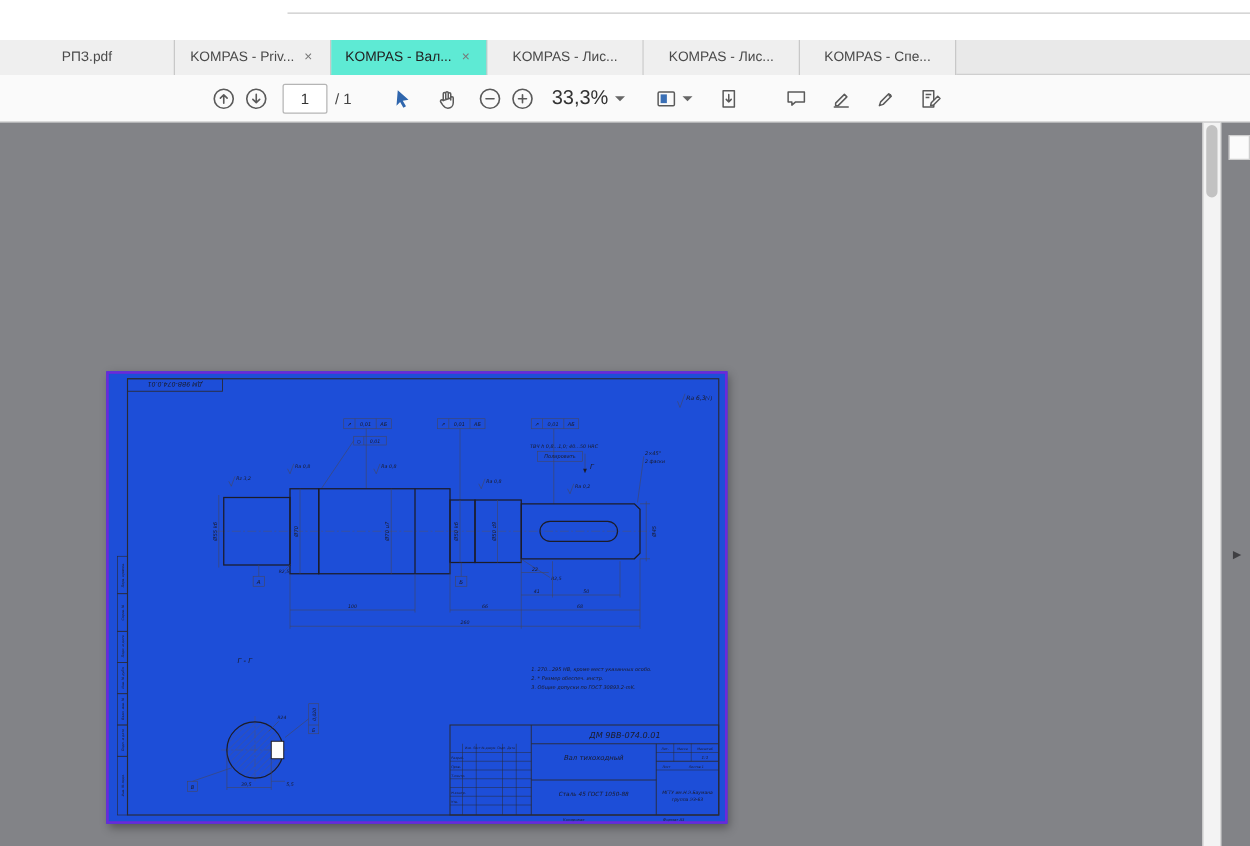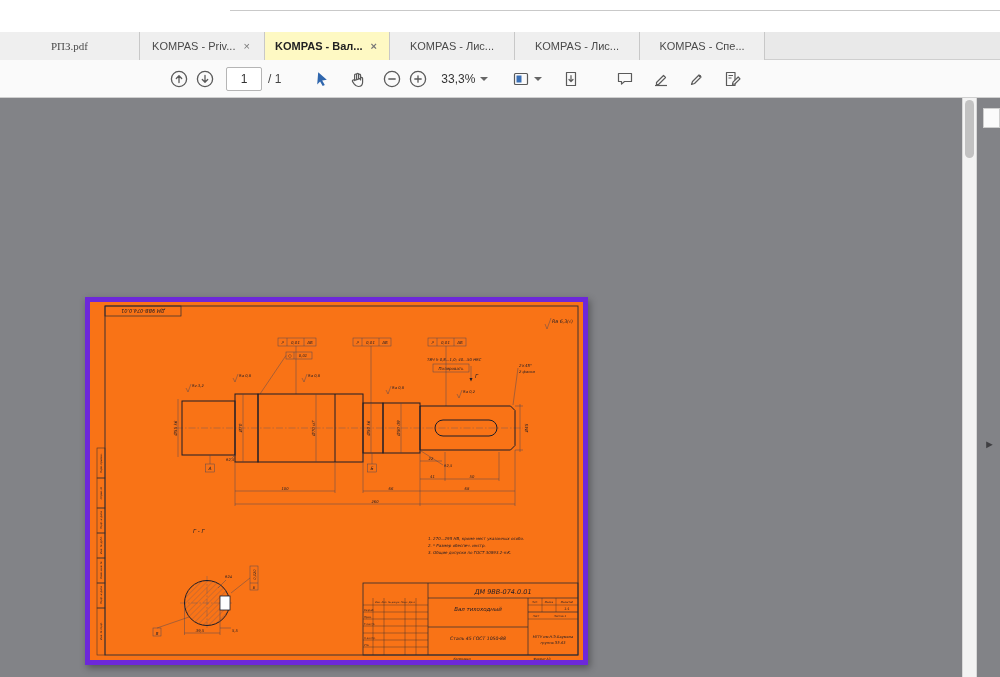--- a/index.html
+++ b/index.html
@@ -9,42 +9,42 @@
   
   .titlebar{position:absolute;top:0;left:0;width:1000px;height:32px;background:#fff;}
   .titlebar .hline{position:absolute;top:10px;left:230px;right:0;height:1px;background:#c9c9c9;}
 
   
   .tabbar{position:absolute;top:32px;left:0;width:1000px;height:28px;background:#e9e9e9;
           display:flex;border-bottom:1px solid #cfcfcf;box-sizing:border-box;}
   .tab{flex:0 0 auto;width:125px;height:28px;display:flex;align-items:center;justify-content:center;
        gap:6px;font-size:11px;color:#4a4a4a;background:#efefef;border-right:1px solid #c8c8c8;
        box-sizing:border-box;white-space:nowrap;overflow:hidden;cursor:default;}
-  .tab.first{width:140px;font-family:Liberation Serif, serif;}
-  .tab.active{background:#fef9c3;color:#222;font-weight:bold;}
+  .tab.first{width:140px;}
+  .tab.active{background:#5eead4;color:#222;}
   .tab .close{font-size:11px;color:#777;line-height:1;padding:0 2px;}
 
   
   .toolbar{position:absolute;top:60px;left:0;width:1000px;height:38px;background:#fafafa;
            border-bottom:1px solid #cfcfcf;display:flex;align-items:center;box-sizing:border-box;
            padding-left:166px;}
   .tbtn{width:26px;height:26px;display:flex;align-items:center;justify-content:center;border-radius:3px;}
   .tbtn svg{display:block;}
   .pageinput{width:30px;height:20px;border:1px solid #b5b5b5;border-radius:2px;text-align:center;
              font-size:12px;color:#333;background:#fff;margin-left:8px;}
   .pagetotal{font-size:12px;color:#444;margin-left:6px;}
-  .zoomdrop{display:flex;align-items:center;gap:5px;margin-left:6px;font-size:12px;color:#333;padding:3px 4px;}
+  .zoomdrop{display:flex;align-items:center;gap:5px;margin-left:6px;font-size:16px;color:#333;padding:3px 4px;}
   .caret{width:0;height:0;border-left:4px solid transparent;border-right:4px solid transparent;
          border-top:4px solid #666;}
   .ml8{margin-left:8px;} .ml10{margin-left:10px;} .ml16{margin-left:16px;} .ml28{margin-left:28px;}
 
   
   .docarea{position:absolute;top:98px;left:0;width:1000px;height:579px;background:#828387;}
-  .sheet{position:absolute;left:85px;top:199px;width:493px;height:358px;background:#f97316;
-         box-shadow:2px 3px 7px rgba(0,0,0,.35);border:5px solid #6d28d9;box-sizing:content-box;}
+  .sheet{position:absolute;left:85px;top:199px;width:493px;height:358px;background:#1d4ed8;
+         box-shadow:2px 3px 7px rgba(0,0,0,.35);border:2px solid #6d28d9;box-sizing:content-box;}
   .sheet svg{display:block;}
 
   
   .vscroll{position:absolute;top:0;right:23px;width:15px;height:579px;background:#f3f3f3;
            border-left:1px solid #d8d8d8;border-right:1px solid #d8d8d8;box-sizing:border-box;}
   .vthumb{position:absolute;top:2px;left:2px;width:9px;height:58px;background:#c2c2c2;border-radius:5px;}
   .pane-handle{position:absolute;top:10px;right:0;width:17px;height:20px;background:#fbfbfb;
                border:1px solid #cfcfcf;box-sizing:border-box;}
   .pane-arrow{position:absolute;top:341px;right:5px;font-size:11px;color:#3f3f42;line-height:1;}
 

